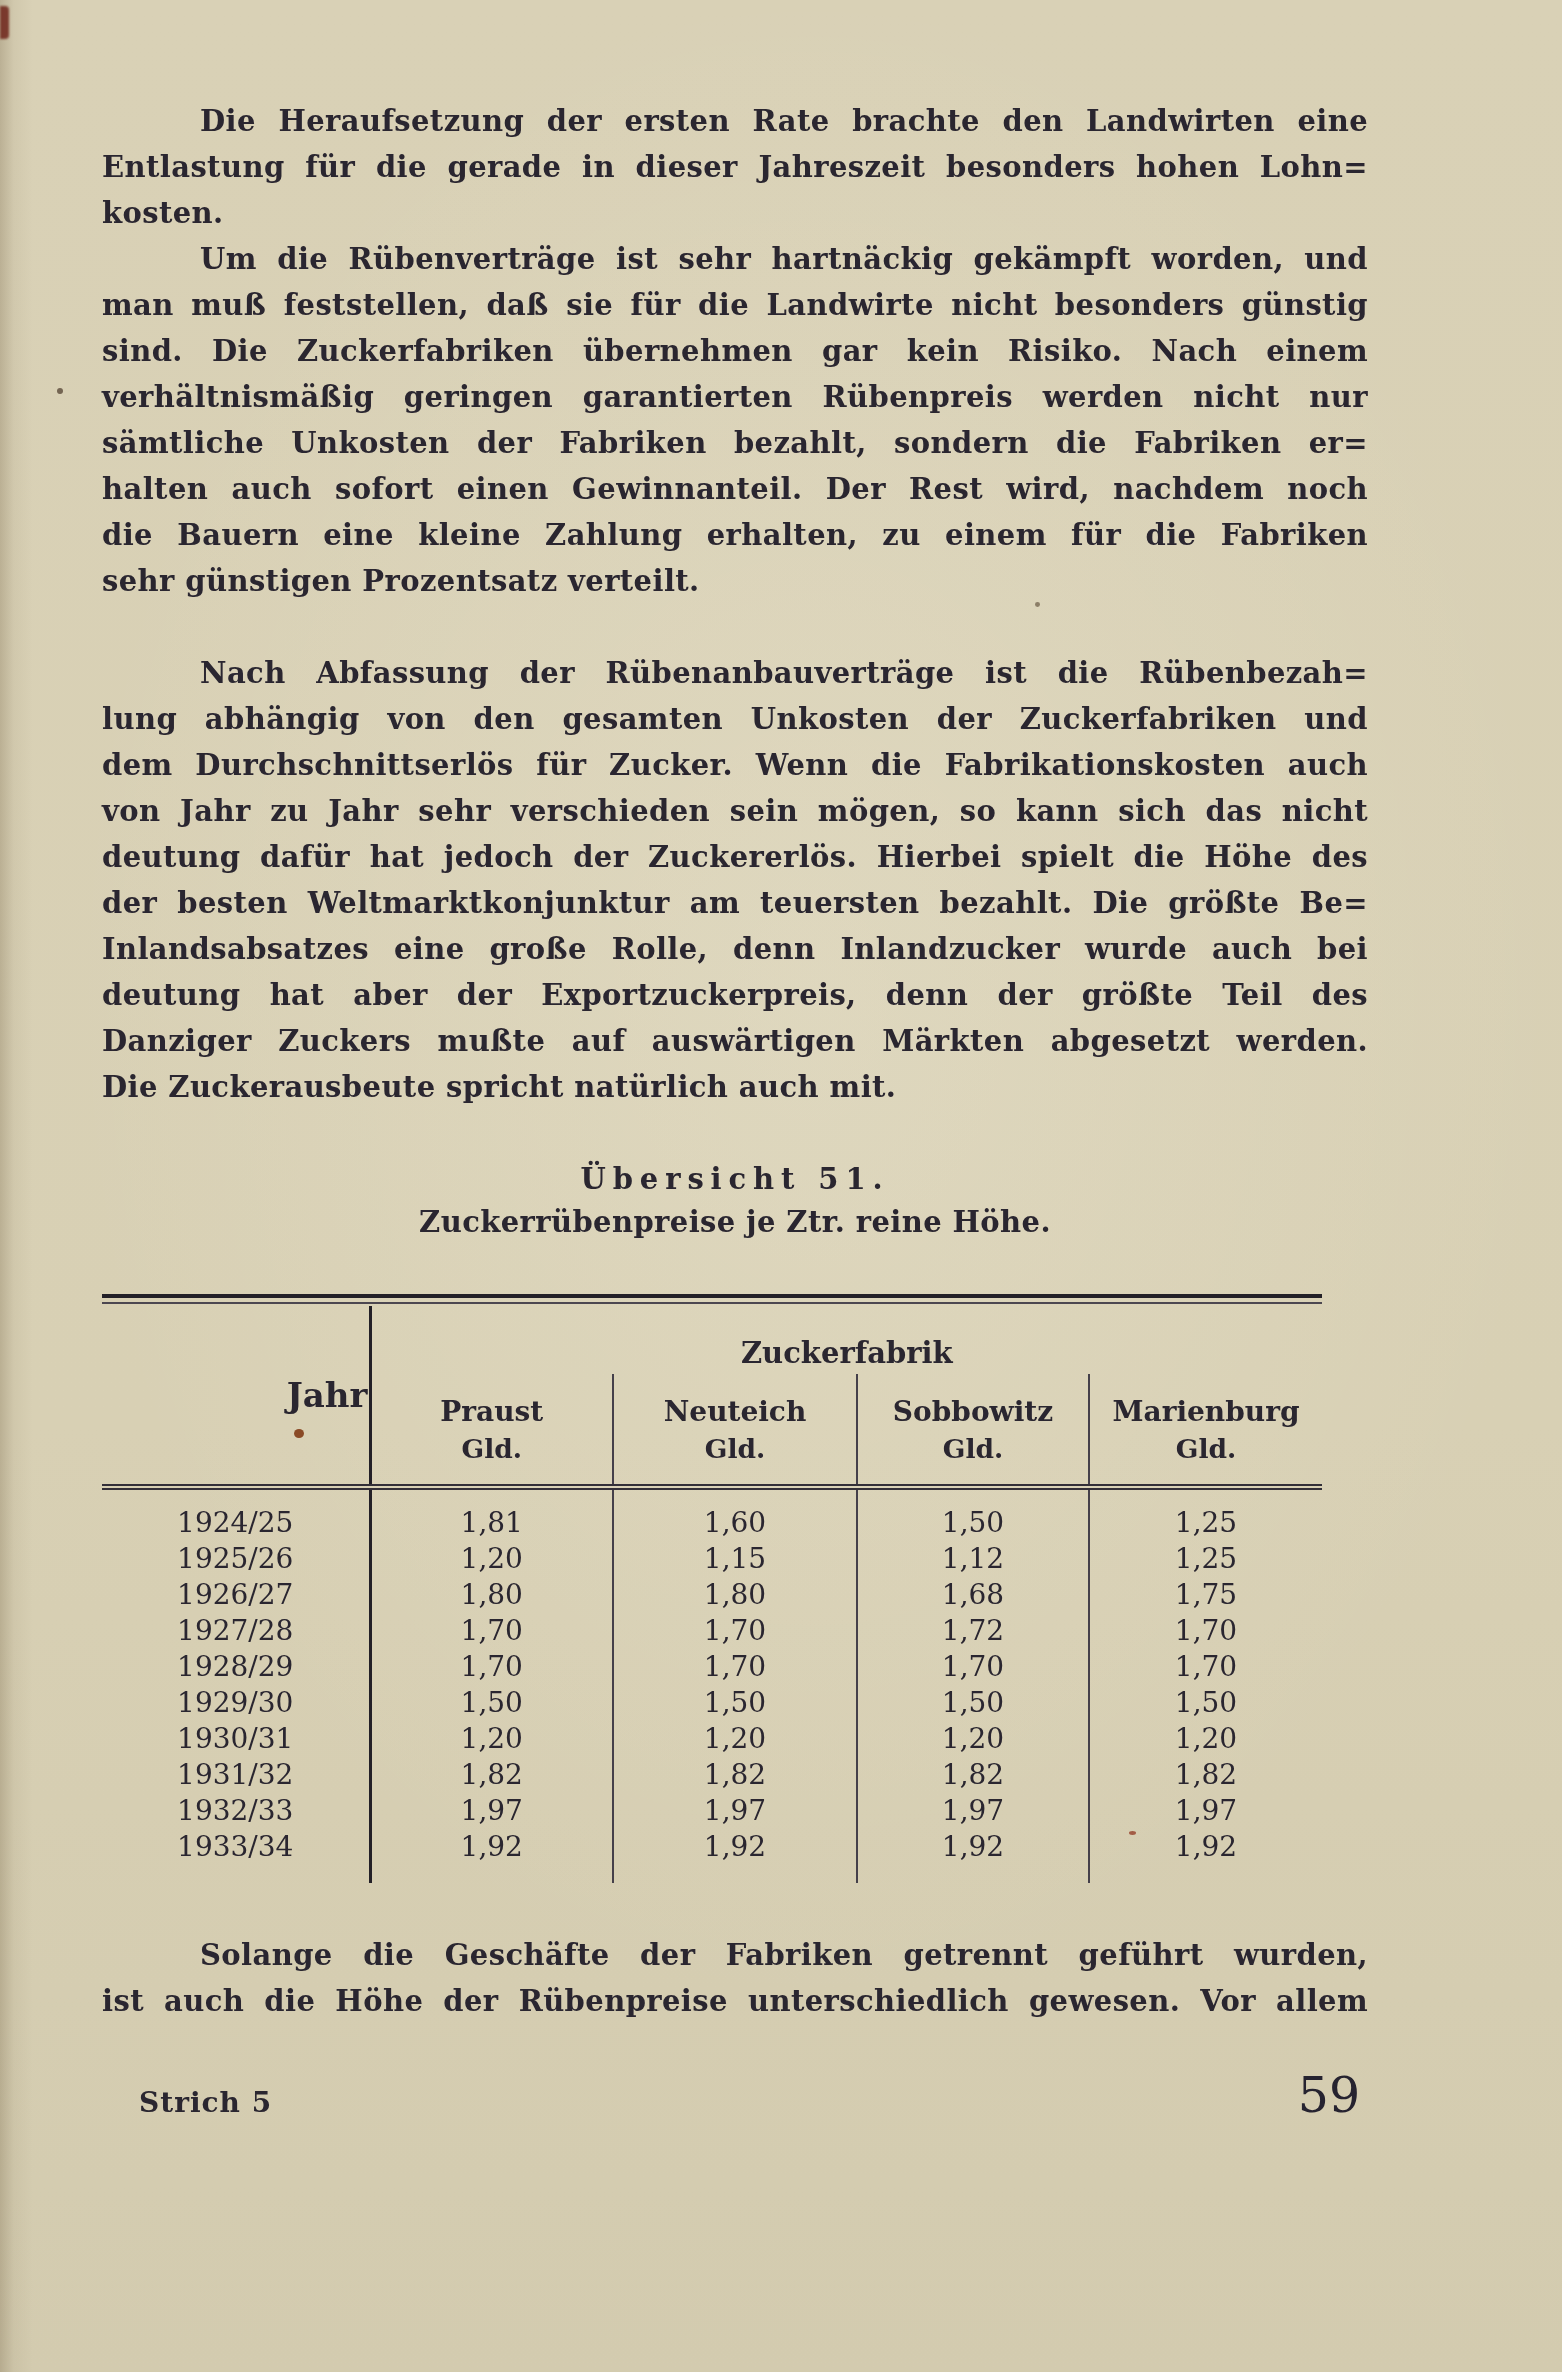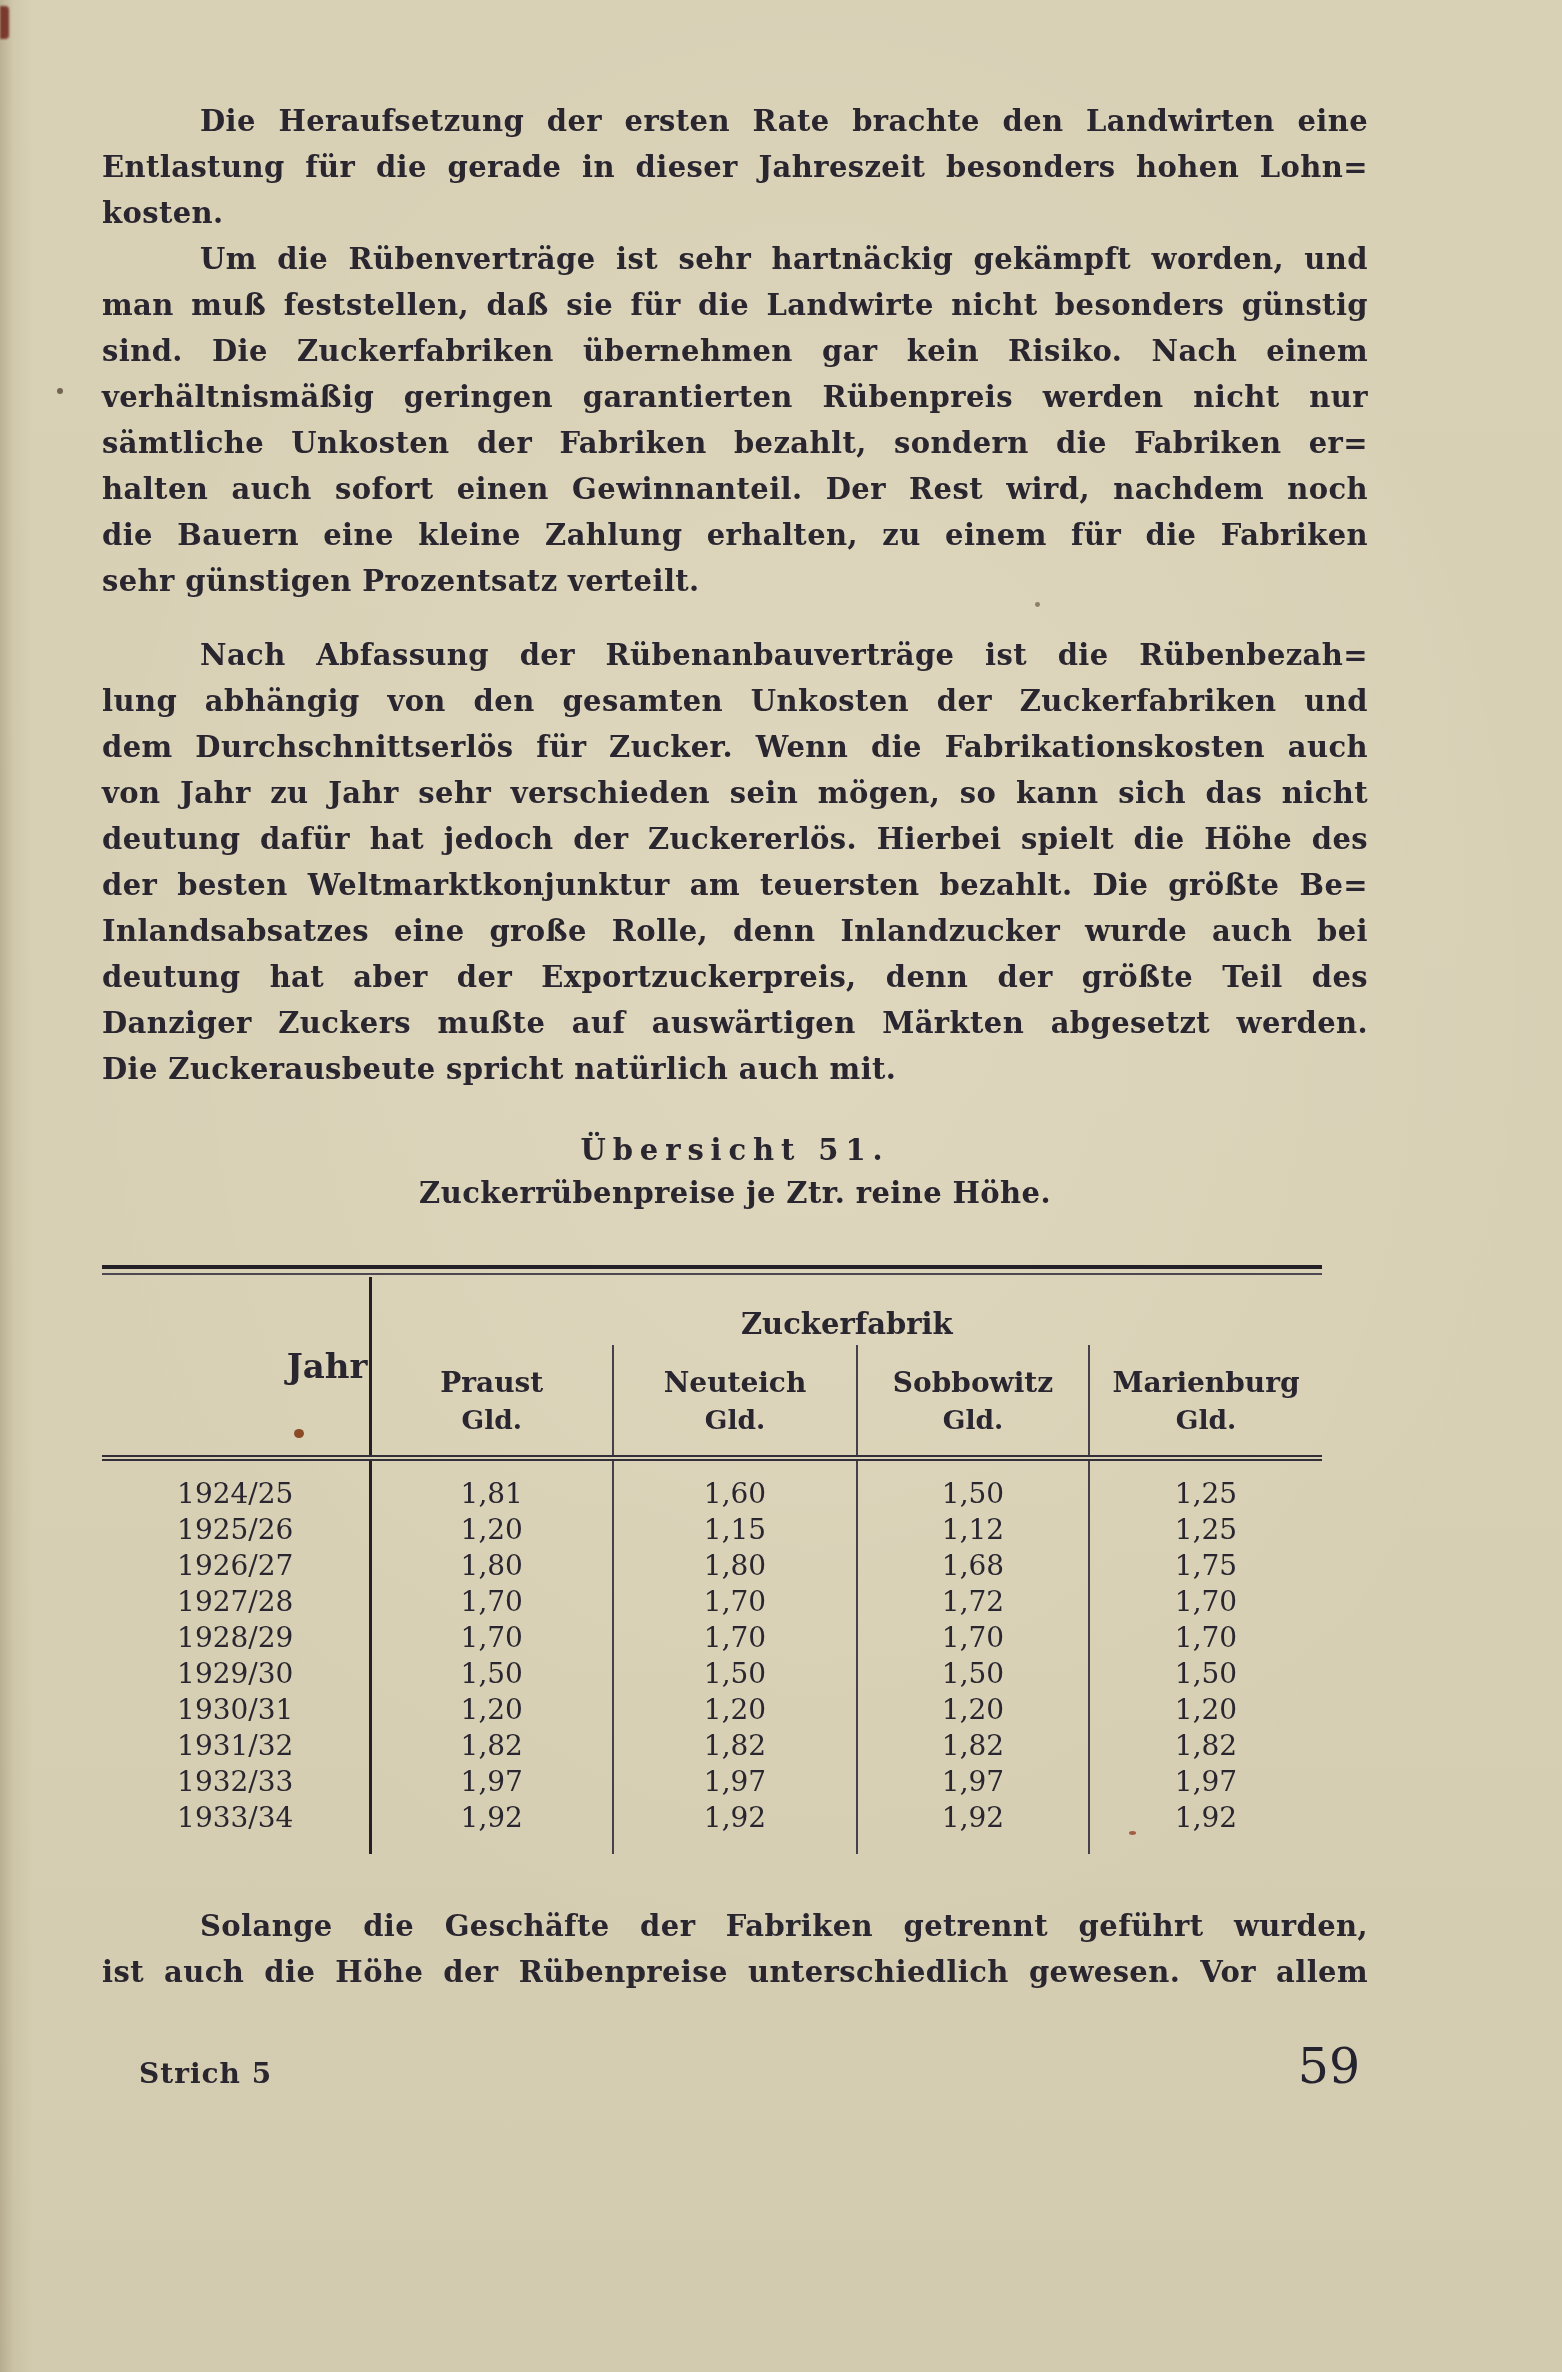--- a/index.html
+++ b/index.html
@@ -12,32 +12,32 @@
       linear-gradient(90deg, rgba(80,60,30,0.22) 0px, rgba(80,60,30,0.06) 13.7px, rgba(0,0,0,0) 33px),
       linear-gradient(180deg, #d9d1b6 0%, #d8d0b4 60%, #d3cbaf 100%);
     font-family:"DejaVu Serif", serif;
     color:#2a2630;
     overflow:hidden;
   }
   .content { position:absolute; left:102px; top:0; width:1266px; }
 
   
   .para { margin:0; }
-  .para.gap { margin-top:28px; }
+  .para.gap { margin-top:46px; }
   .ln {
     font-size:29px; line-height:46px; font-weight:bold;
     letter-spacing:0.4px;
     text-align:justify; text-align-last:justify;
     white-space:normal;
   }
   .ln.endline { text-align-last:left; }
   .ln.first { text-indent:98px; }
 
   
-  .overview { margin-top:38px; text-align:center; }
+  .overview { margin-top:49px; text-align:center; }
   .ov-label { font-size:29px; font-weight:bold; line-height:41px; letter-spacing:6.9px; }
   .ov-title { font-size:29px; font-weight:bold; line-height:45px; letter-spacing:0.4px; }
 
   
   .rule-top {
     margin-top:49px; width:1220px; height:3.9px;
     border-top:4.9px solid #232027;
     border-bottom:2px solid #4c4750;
   }
   table.prices { width:1220px; border-collapse:collapse; table-layout:fixed; margin-top:2px; }

